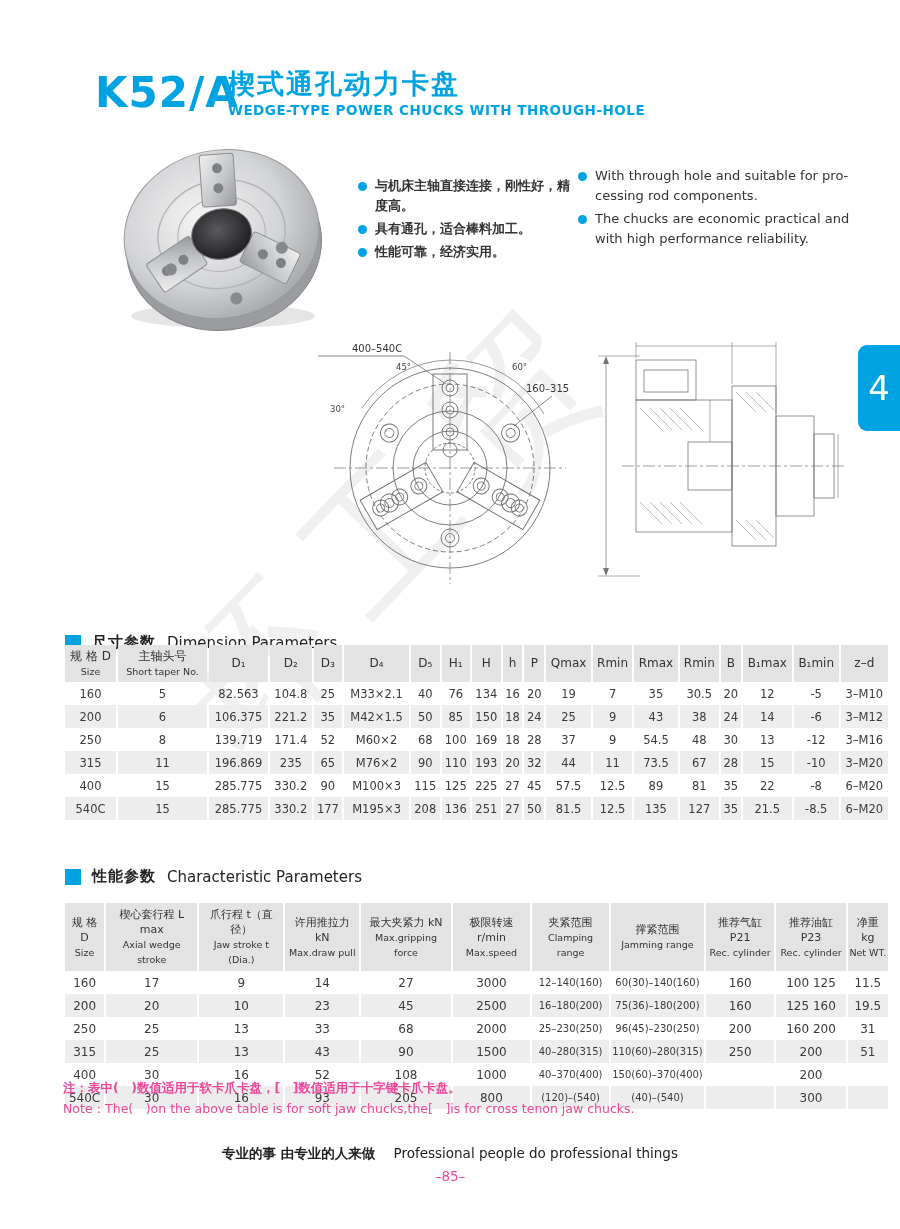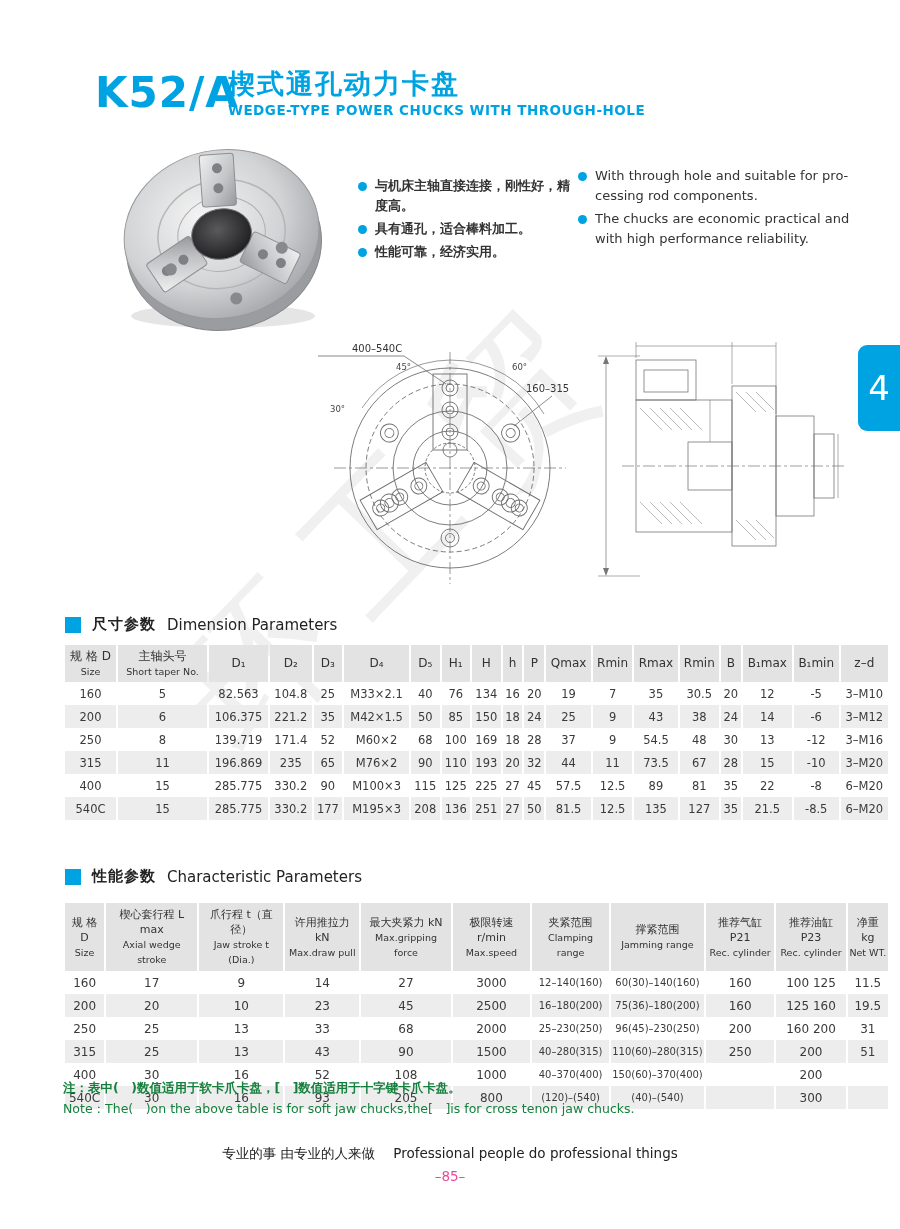--- a/index.html
+++ b/index.html
@@ -26,37 +26,37 @@
             border-radius:9px 0 0 9px;display:flex;align-items:center;justify-content:center;
             color:#fff;font-size:34px;}
   
   .watermark{position:absolute;left:120px;top:420px;width:560px;transform:rotate(-46deg);transform-origin:50% 50%;
              font-size:150px;letter-spacing:35px;color:rgba(110,110,110,0.10);white-space:nowrap;pointer-events:none;}
   
   .section-title{position:absolute;left:65px;display:flex;align-items:center;gap:11px;}
   .st-square{width:16px;height:16px;background:var(--accent);}
   .st-cn{font-size:15px;font-weight:bold;color:#222;letter-spacing:1px;}
   .st-en{font-size:15px;color:#222;}
-  .st1{top:615px;} .st2{top:867px;}
+  .st1{top:633px;} .st2{top:867px;}
   
   table{position:absolute;left:63px;width:827px;border-collapse:separate;border-spacing:2px 0;table-layout:auto;}
   .dim-table{top:645px;font-size:11.5px;}
   .chr-table{top:903px;font-size:12px;}
   th{background:#e3e3e3;font-weight:normal;text-align:center;vertical-align:middle;padding:4px 1px;line-height:1.25;}
   td{text-align:center;vertical-align:middle;padding:0 1px;height:23px;white-space:nowrap;color:#3a3a3a;}
   tbody tr:nth-child(even) td{background:#ededed;}
   .dim-table .h-cn{font-size:12px;} .dim-table .h-en{font-size:9.5px;color:#333;}
   .chr-table .h-cn{font-size:11px;} .chr-table .h-en{font-size:9.5px;color:#333;}
   .chr-table td:nth-child(7),.chr-table td:nth-child(8){font-size:10px;}
   
-  .notes{position:absolute;left:63px;top:1078px;font-size:12.5px;line-height:1.65;color:#15803d;}
+  .notes{position:absolute;left:63px;top:1078px;font-size:12.5px;line-height:1.65;color:#ec4899;}
   .note-cn{font-weight:bold;}
   
   .footer{position:absolute;left:0;top:1145px;width:900px;text-align:center;font-size:13.5px;color:#222;}
-  .footer .cn{font-weight:normal;margin-right:14px;}
+  .footer .cn{font-weight:bold;margin-right:14px;}
   .page-no{position:absolute;left:0;top:1168px;width:900px;text-align:center;font-size:13.5px;color:#ec4899;}
 </style>
 </head>
 <body>
 
 <div class="page">
 
   <div class="model">K52/A</div>
   <div class="title-cn">楔式通孔动力卡盘</div>
   <div class="title-en">WEDGE-TYPE POWER CHUCKS WITH THROUGH-HOLE</div>

